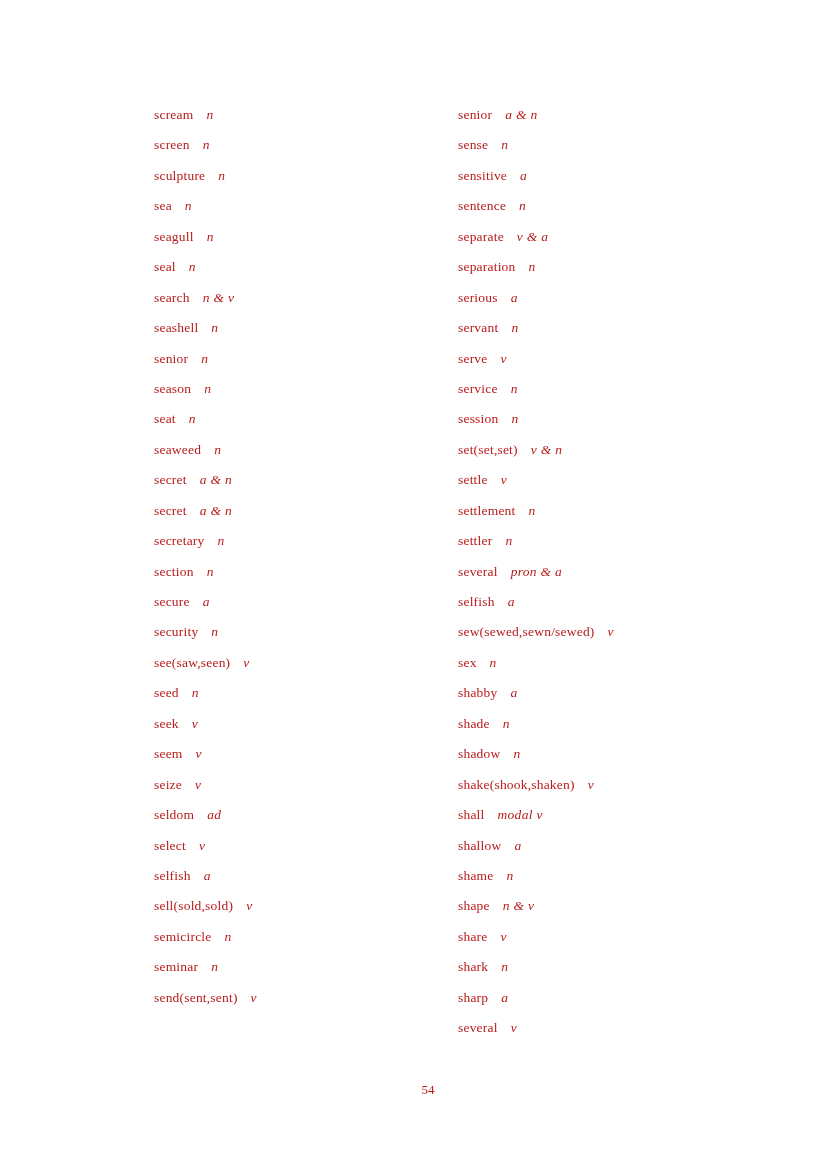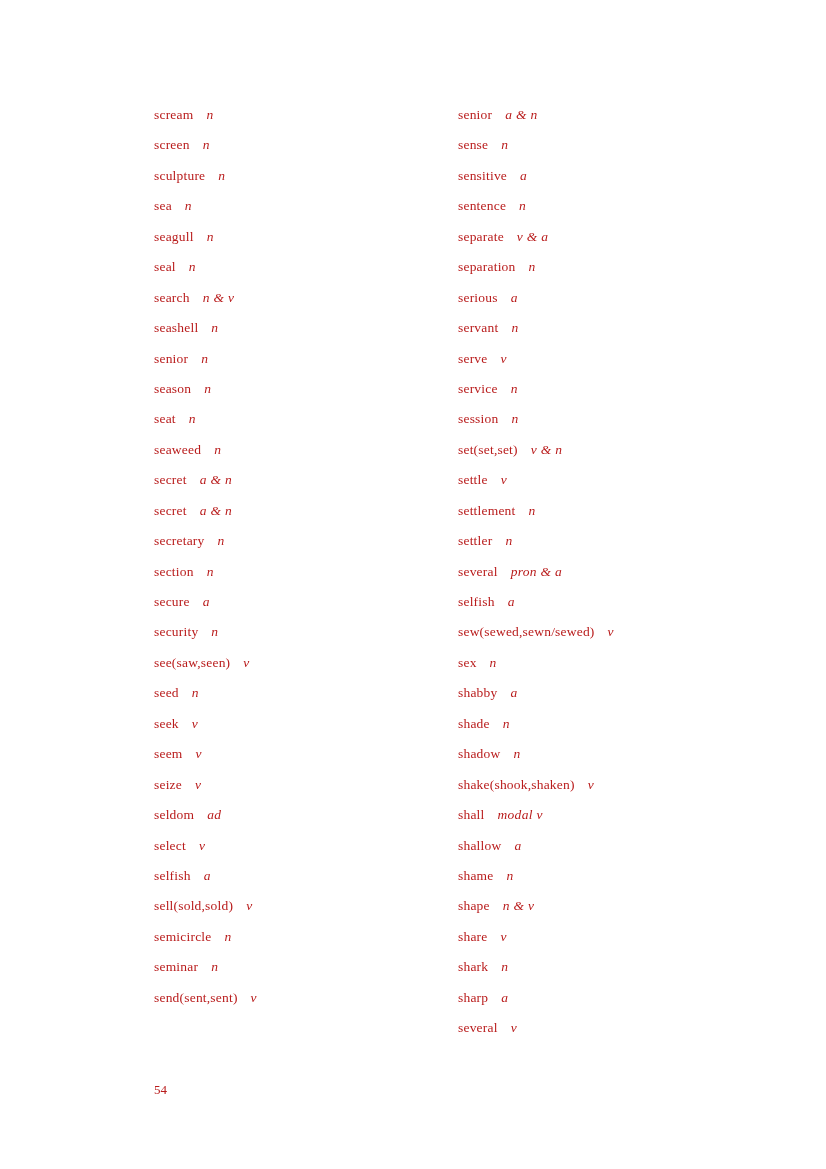--- a/index.html
+++ b/index.html
@@ -36,21 +36,21 @@
   .pos {
     font-style: italic;
     margin-left: 13px;
     letter-spacing: 0.3px;
   }
   .footer {
     position: absolute;
     left: 154px;
     width: 548px;
     top: 1082px;
-    text-align: left;
+    text-align: center;
     font-size: 13px;
   }
 </style>
 </head>
 <body>
 
 <div class="page">
   <div class="word-column col-left">
       <div class="entry"><span class="word">scream</span><span class="pos">n</span></div>
       <div class="entry"><span class="word">screen</span><span class="pos">n</span></div>

